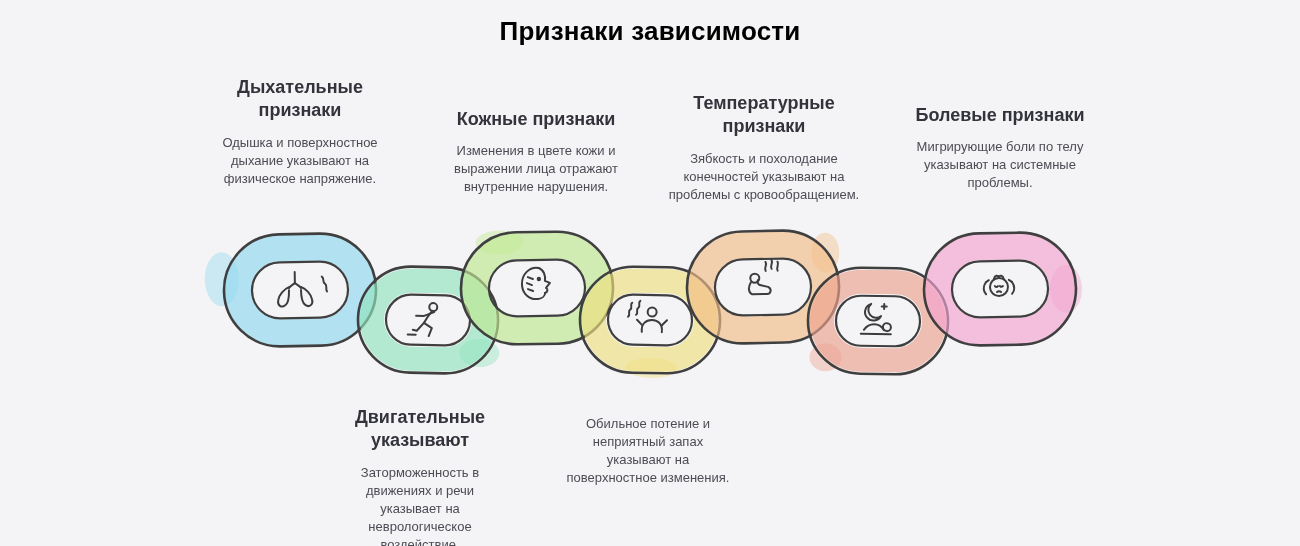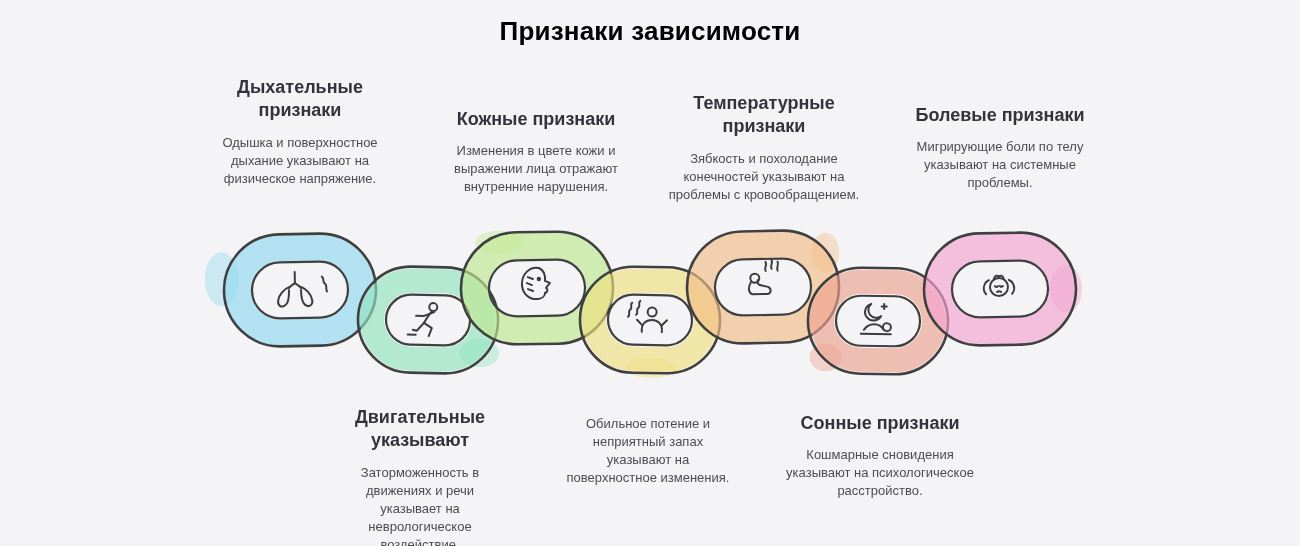--- a/index.html
+++ b/index.html
@@ -168,18 +168,14 @@
 
   <div class="label" style="left:335px; top:406px; width:170px;">
     <div class="node-title">Двигательные указывают</div>
     <div class="node-desc">Заторможенность в движениях и речи указывает на неврологическое воздействие.</div>
   </div>
 
   <div class="label" style="left:560px; top:404px; width:176px;">
     <div class="node-desc">Обильное потение и неприятный запах указывают на поверхностное изменения.</div>
   </div>
 
-  <div class="label" style="left:785px; top:412px; width:190px;">
-    <div class="node-title">Сонные признаки</div>
-    <div class="node-desc">Кошмарные сновидения указывают на психологическое расстройство.</div>
-  </div>
 
 </div>
 
 </body></html>

